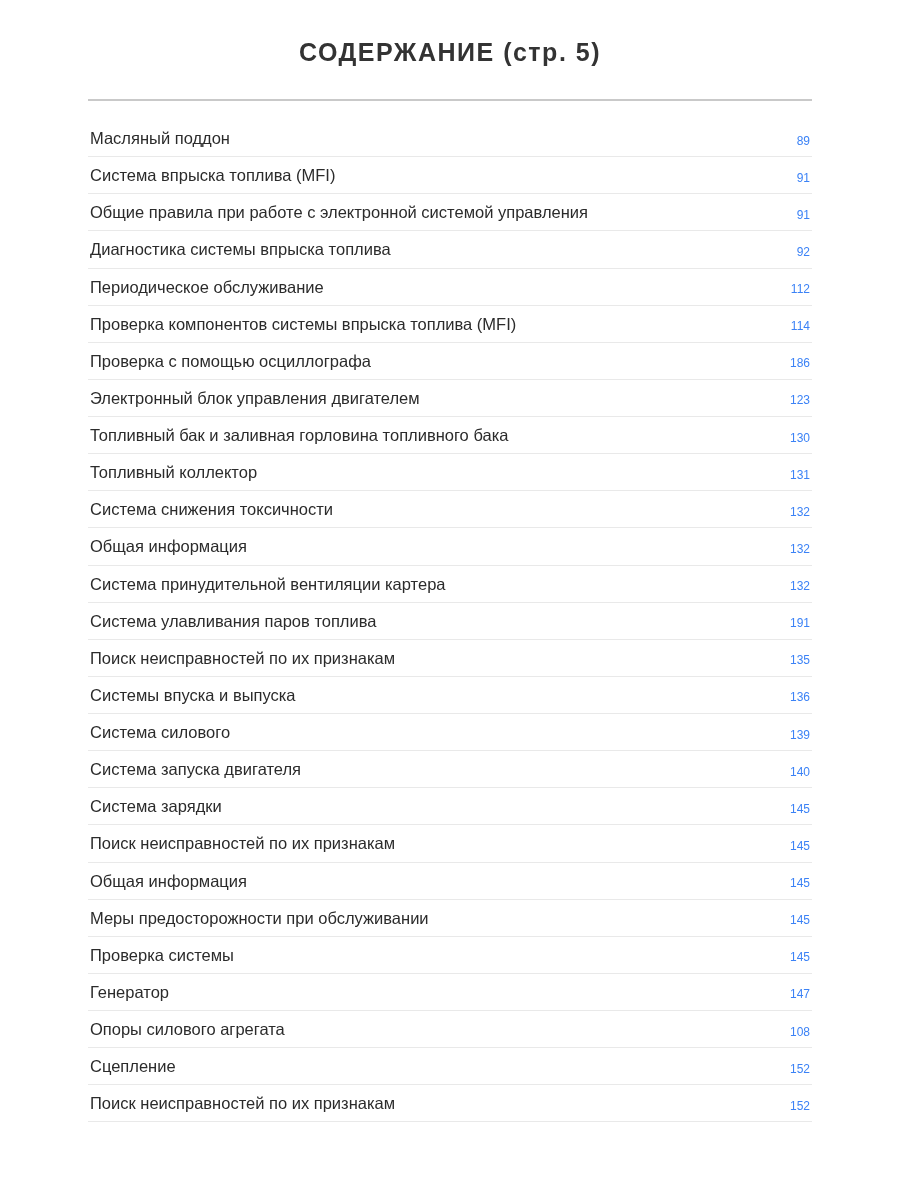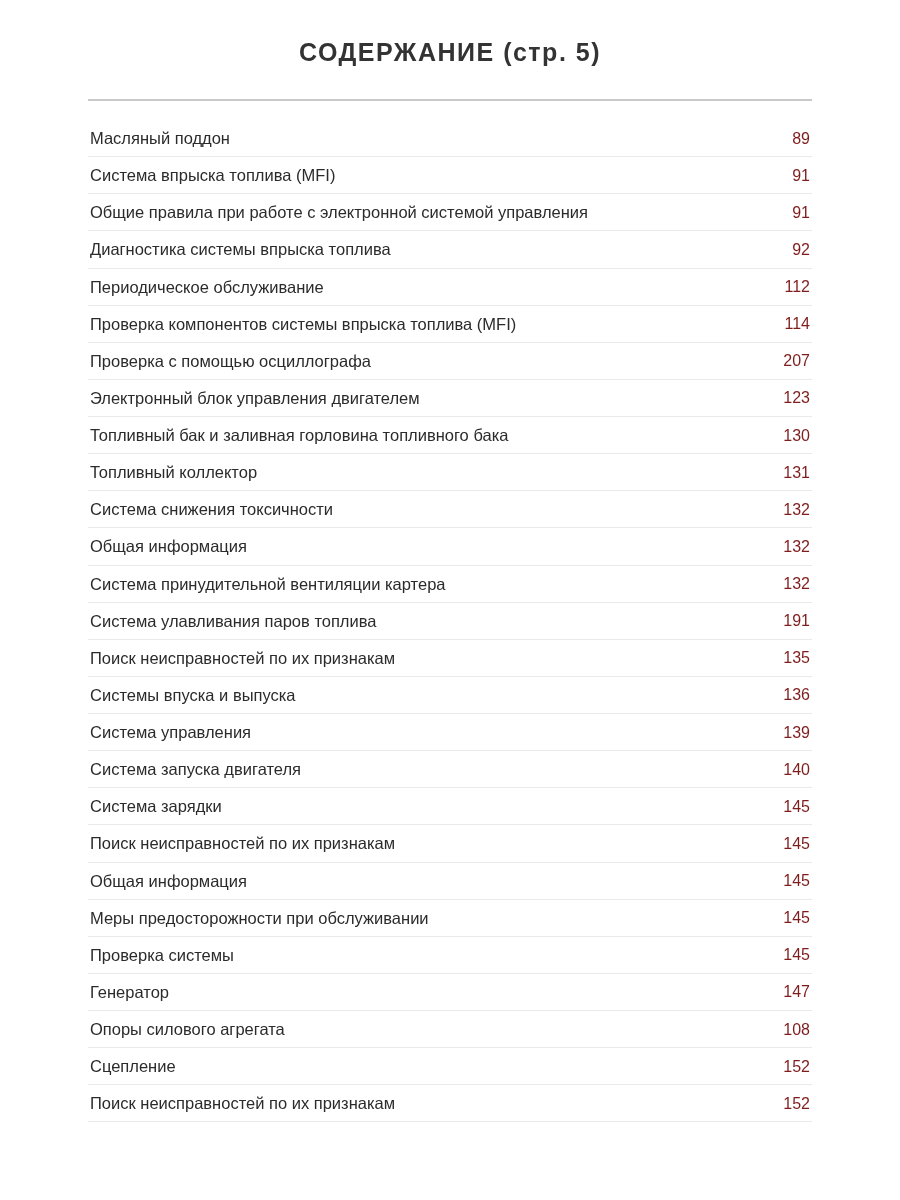--- a/index.html
+++ b/index.html
@@ -41,23 +41,23 @@
     padding: 8px 2px 8px 2px;
     border-bottom: 1px solid #e9e9e9;
   }
   .toc-label {
     font-size: 16.5px;
     line-height: 1.22;
     color: #2b2b2b;
     max-width: 700px;
   }
   .toc-page {
-    font-size: 16px;
+    font-size: 12px;
     line-height: 1.22;
-    color: #7f1d1d;
+    color: #3b82f6;
     white-space: nowrap;
   }
 </style>
 </head>
 <body>
 
 <div class="page">
   <h1 class="page-title">СОДЕРЖАНИЕ (стр. 5)</h1>
 
   <hr class="title-rule">
@@ -88,21 +88,21 @@
     <span class="toc-page">112</span>
   </div>
 
   <div class="toc-row">
     <span class="toc-label">Проверка компонентов системы впрыска топлива (MFI)</span>
     <span class="toc-page">114</span>
   </div>
 
   <div class="toc-row">
     <span class="toc-label">Проверка с помощью осциллографа</span>
-    <span class="toc-page">207</span>
+    <span class="toc-page">186</span>
   </div>
 
   <div class="toc-row">
     <span class="toc-label">Электронный блок управления двигателем</span>
     <span class="toc-page">123</span>
   </div>
 
   <div class="toc-row">
     <span class="toc-label">Топливный бак и заливная горловина топливного бака</span>
     <span class="toc-page">130</span>
@@ -137,21 +137,21 @@
     <span class="toc-label">Поиск неисправностей по их признакам</span>
     <span class="toc-page">135</span>
   </div>
 
   <div class="toc-row">
     <span class="toc-label">Системы впуска и выпуска</span>
     <span class="toc-page">136</span>
   </div>
 
   <div class="toc-row">
-    <span class="toc-label">Система управления</span>
+    <span class="toc-label">Система силового</span>
     <span class="toc-page">139</span>
   </div>
 
   <div class="toc-row">
     <span class="toc-label">Система запуска двигателя</span>
     <span class="toc-page">140</span>
   </div>
 
   <div class="toc-row">
     <span class="toc-label">Система зарядки</span>

